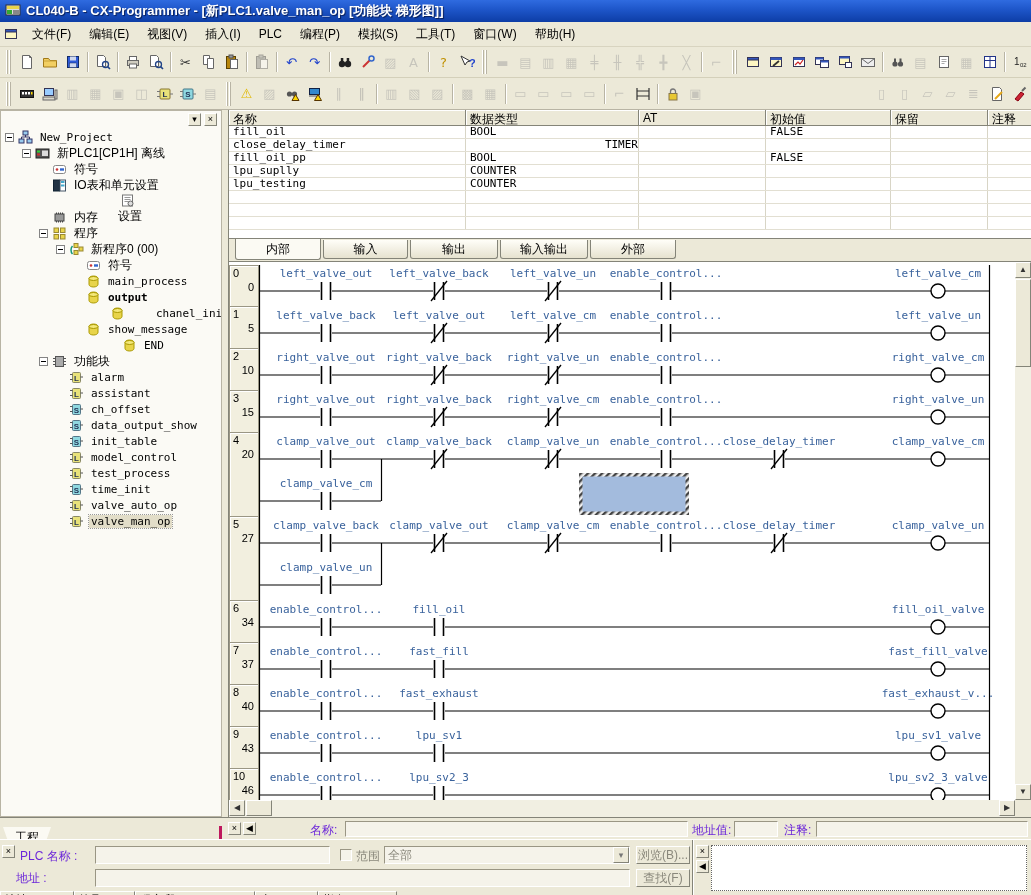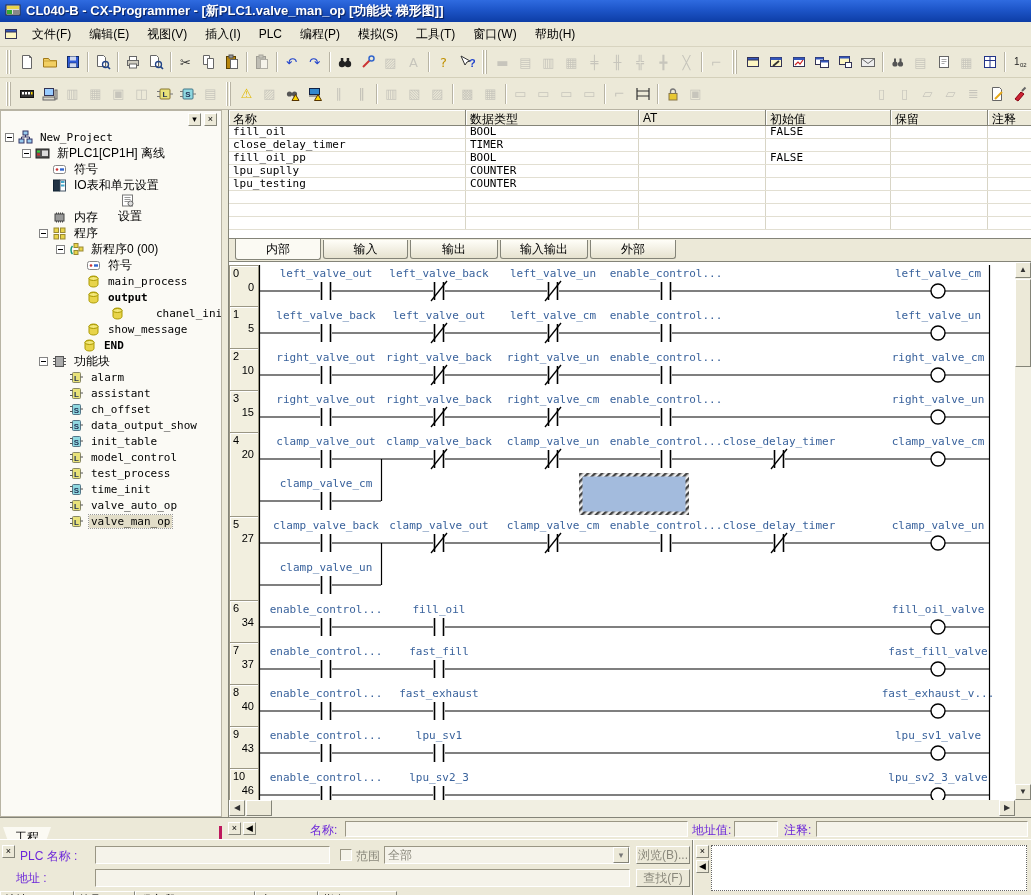--- a/index.html
+++ b/index.html
@@ -622,21 +622,21 @@
           <span class="tlabel mono">chanel_init</span>
         </div>
         <div class="trow" style="padding-left: 72px;">
           <span class="tspace"></span>
           <span class="ticon"><svg width="15" height="15" viewBox="0 0 15 15">
               <path d="M3 4.5c0-1.4 2-2.5 4.5-2.5s4.5 1.1 4.5 2.5v6c0 1.4-2 2.5-4.5 2.5S3 11.9 3 10.5z" fill="#e8d44a" stroke="#aa9900"></path>
               <ellipse cx="7.5" cy="4.5" rx="4.5" ry="2" fill="#f4e87a" stroke="#aa9900"></ellipse>
             </svg></span>
           <span class="tlabel mono">show_message</span>
         </div>
-        <div class="trow" style="padding-left: 68px; font-weight: bold;">
+        <div class="trow" style="padding-left: 108px;">
           <span class="tspace"></span>
           <span class="ticon"><svg width="15" height="15" viewBox="0 0 15 15">
               <path d="M3 4.5c0-1.4 2-2.5 4.5-2.5s4.5 1.1 4.5 2.5v6c0 1.4-2 2.5-4.5 2.5S3 11.9 3 10.5z" fill="#e8d44a" stroke="#aa9900"></path>
               <ellipse cx="7.5" cy="4.5" rx="4.5" ry="2" fill="#f4e87a" stroke="#aa9900"></ellipse>
             </svg></span>
           <span class="tlabel mono">END</span>
         </div>
         <div class="trow" style="padding-left: 38px;">
           <span class="exp">
             <i></i>
@@ -754,21 +754,21 @@
         <div class="srow">
           <span class="scell mono" style="width: 237px;">fill_oil</span>
           <span class="scell mono" style="width: 173px;">BOOL</span>
           <span class="scell mono" style="width: 127px;"></span>
           <span class="scell mono" style="width: 125px;">FALSE</span>
           <span class="scell mono" style="width: 97px;"></span>
           <span class="scell mono" style="width: 44px;"></span>
         </div>
         <div class="srow">
           <span class="scell mono" style="width: 237px;">close_delay_timer</span>
-          <span class="scell mono" style="width: 173px;">TIMER</span>
+          <span class="scell mono" style="width: 173px; text-align: right;">TIMER</span>
           <span class="scell mono" style="width: 127px;"></span>
           <span class="scell mono" style="width: 125px;"></span>
           <span class="scell mono" style="width: 97px;"></span>
           <span class="scell mono" style="width: 44px;"></span>
         </div>
         <div class="srow">
           <span class="scell mono" style="width: 237px;">fill_oil_pp</span>
           <span class="scell mono" style="width: 173px;">BOOL</span>
           <span class="scell mono" style="width: 127px;"></span>
           <span class="scell mono" style="width: 125px;">FALSE</span>

